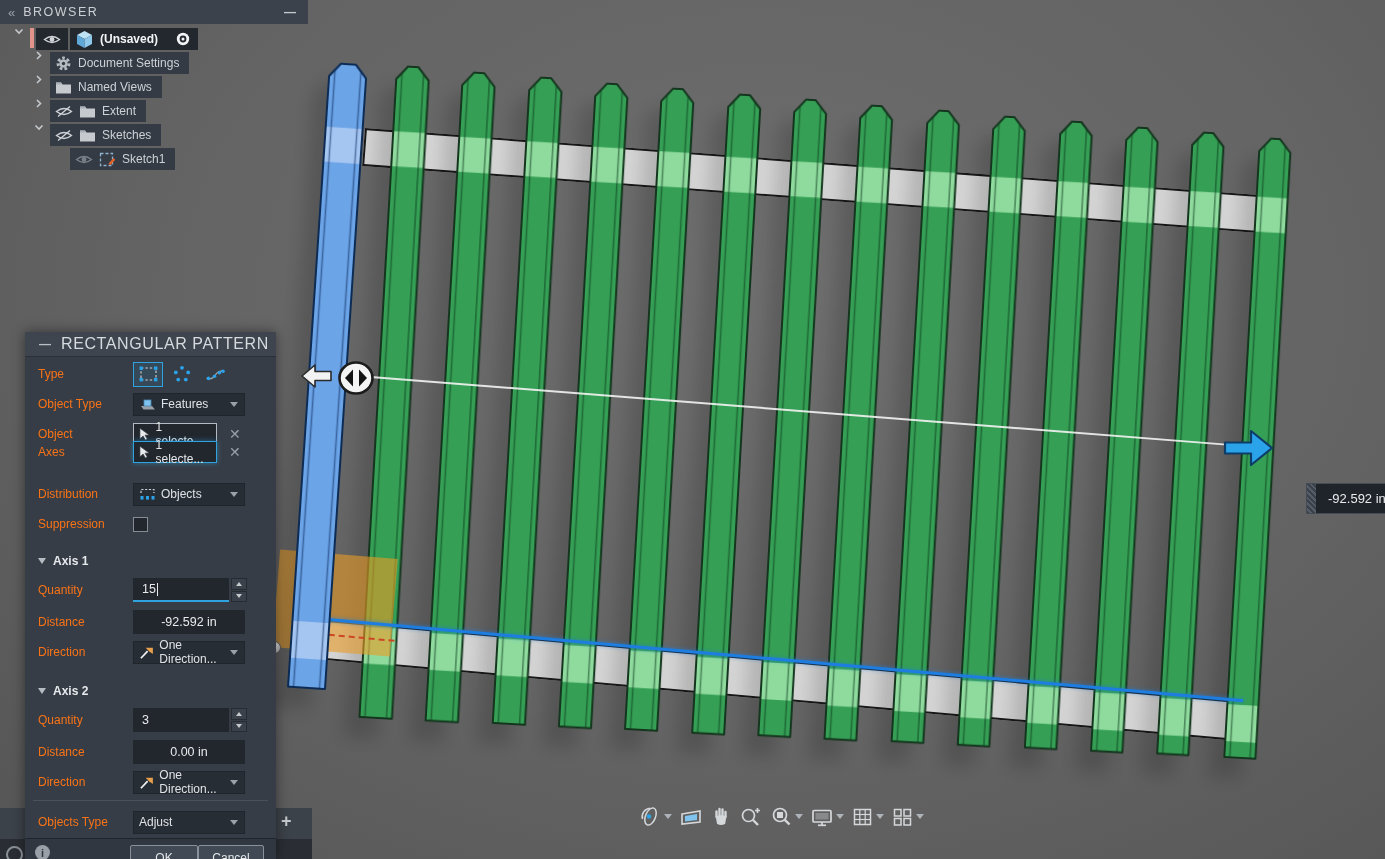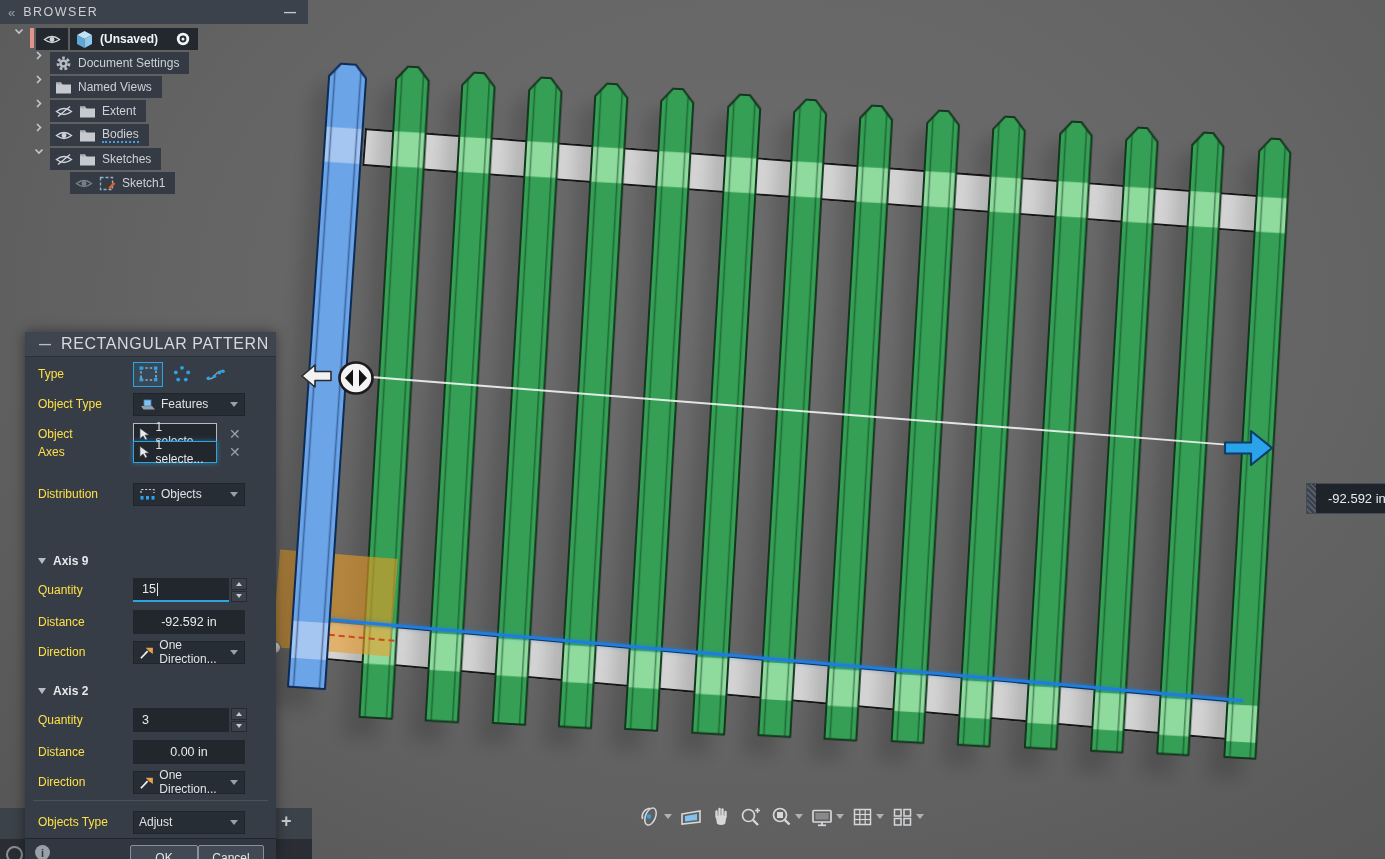--- a/index.html
+++ b/index.html
@@ -23,21 +23,21 @@
   .lbox.rootbox{background:#23272e;color:#f2f4f6;font-weight:bold}
   .dotted-ul{border-bottom:2px dotted #3aa0e8}
   .dim{opacity:.45}
   
   .dialog{position:absolute;left:25px;top:332px;width:251px;height:527px;background:#373d46;z-index:11;
     box-shadow:0 0 12px rgba(0,0,0,.45);font-size:12px;color:#c9cdd2}
   .dhead{height:24px;background:#3e454e;display:flex;align-items:center;border-bottom:1px solid #2b3038}
   .dhead .minim{color:#b9bec4;margin:0 10px 0 14px;font-weight:bold}
   .dhead .dtitle{color:#d6dade;letter-spacing:.6px;font-size:16px}
   .drow{position:absolute;left:0;width:100%;height:28px;display:flex;align-items:center;padding-left:13px;box-sizing:border-box}
-  .dlabel{flex:0 0 95px;color:#fde047}
+  .dlabel{flex:0 0 95px;color:#f97316}
   .ctl{display:flex;align-items:center}
   .typebox{width:28px;height:23px;display:flex;align-items:center;justify-content:center;margin-right:5px}
   .typebox.sel{border:1px solid #2ea3e0;background:rgba(46,163,224,.12)}
   .dd{width:112px;height:23px;background:#272d35;border:1px solid #20252b;display:flex;align-items:center;gap:5px;padding:0 5px;box-sizing:border-box;position:relative;color:#dfe2e6}
   .dd .caret{position:absolute;right:6px;width:0;height:0;border-left:4px solid transparent;border-right:4px solid transparent;border-top:5px solid #9aa0a7}
   .field{width:112px;height:24px;background:#22272e;display:flex;align-items:center;justify-content:center;color:#e8eaec;font-size:12.5px}
   .selbtn{width:84px;height:22px;background:#22272e;border:1px solid #b4bac1;display:flex;align-items:center;gap:5px;padding:0 5px;box-sizing:border-box;color:#e4e7ea}
   .selbtn.active{border:1px solid #2ea3e0;box-shadow:0 0 5px rgba(46,163,224,.55)}
   .xbtn{margin-left:12px;color:#9aa0a7;font-size:14px}
   .qwrap{display:flex;align-items:flex-start}
@@ -413,37 +413,20 @@
           <line x1="3" y1="11.5" x2="15" y2="1.5" stroke="#cfd3d7" stroke-width="1.4"></line>
         </svg>
       <svg width="17" height="14" viewBox="0 0 17 14">
           <path d="M1 2.5 h5 l1.5 2 H16 v9 H1 Z" fill="#c6cacf"></path>
           <path d="M1 2.5 h5 l1.5 2 H1 Z" fill="#a9afb6"></path>
         </svg>
       <span>Extent</span>
     </div>
   </div>
 
-  <div class="brow">
-    <span style="width:34px"></span>
-    <svg class="chev" viewBox="0 0 10 7" style="transform:rotate(-90deg)">
-        <polyline points="1.5,1.5 5,5 8.5,1.5" fill="none" stroke="#c3c8cd" stroke-width="1.6"></polyline>
-      </svg>
-    <div class="lbox">
-      <svg width="18" height="13" viewBox="0 0 18 13">
-          <path d="M1.5 6.5 Q9 .5 16.5 6.5 Q9 12.5 1.5 6.5 Z" fill="none" stroke="#cfd3d7" stroke-width="1.4"></path>
-          <circle cx="9" cy="6.5" r="2.4" fill="#cfd3d7"></circle>
-        </svg>
-      <svg width="17" height="14" viewBox="0 0 17 14">
-          <path d="M1 2.5 h5 l1.5 2 H16 v9 H1 Z" fill="#c6cacf"></path>
-          <path d="M1 2.5 h5 l1.5 2 H1 Z" fill="#a9afb6"></path>
-        </svg>
-      <span class="dotted-ul">Bodies</span>
-    </div>
-  </div>
 
   <div class="brow">
     <span style="width:34px"></span>
     <svg class="chev" viewBox="0 0 10 7">
         <polyline points="1.5,1.5 5,5 8.5,1.5" fill="none" stroke="#c3c8cd" stroke-width="1.6"></polyline>
       </svg>
     <div class="lbox">
       <svg width="18" height="13" viewBox="0 0 18 13">
           <path d="M1.5 6.5 Q9 .5 16.5 6.5 Q9 12.5 1.5 6.5 Z" fill="none" stroke="#cfd3d7" stroke-width="1.4"></path>
           <line x1="3" y1="11.5" x2="15" y2="1.5" stroke="#cfd3d7" stroke-width="1.4"></line>
@@ -623,24 +606,28 @@
         <path d="M2 6 V2.5 H15 V6" fill="none" stroke="#cfd3d7" stroke-width="1.2" stroke-dasharray="2.2 1.6"></path>
         <rect x="1.5" y="9" width="3" height="3.6" fill="#2aa3ea"></rect>
           <rect x="7" y="9" width="3" height="3.6" fill="#2aa3ea"></rect>
           <rect x="12.5" y="9" width="3" height="3.6" fill="#2aa3ea"></rect>
       </svg>
       <span>Objects</span>
       <span class="caret"></span>
     </div>
   </div>
 
+  <div class="drow" style="top:178px">
+    <span class="dlabel">Suppression</span>
+    <div class="checkbox"></div>
+  </div>
 
   <div class="axhdr" style="top:216px">
     <span class="axtri"></span>
-    <span>Axis 9</span>
+    <span>Axis 1</span>
   </div>
 
   <div class="drow" style="top:244px">
     <span class="dlabel">Quantity</span>
     <div class="qwrap">
       <div class="qin focus">
         <span>15</span>
           <span class="tcaret"></span>
       </div>
       <div class="spin">

